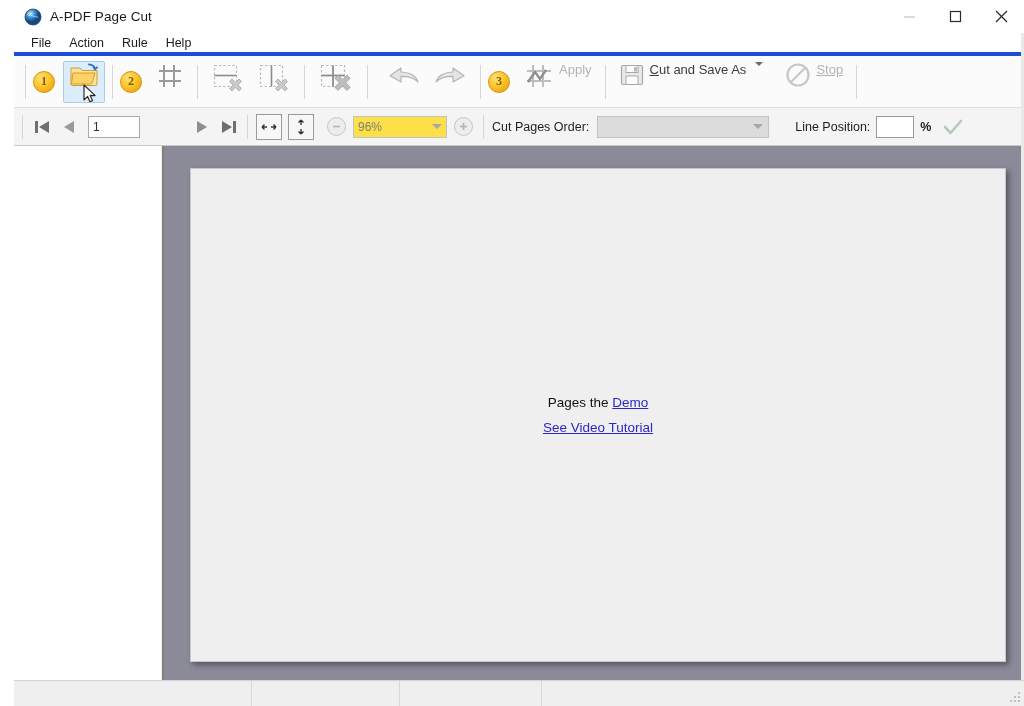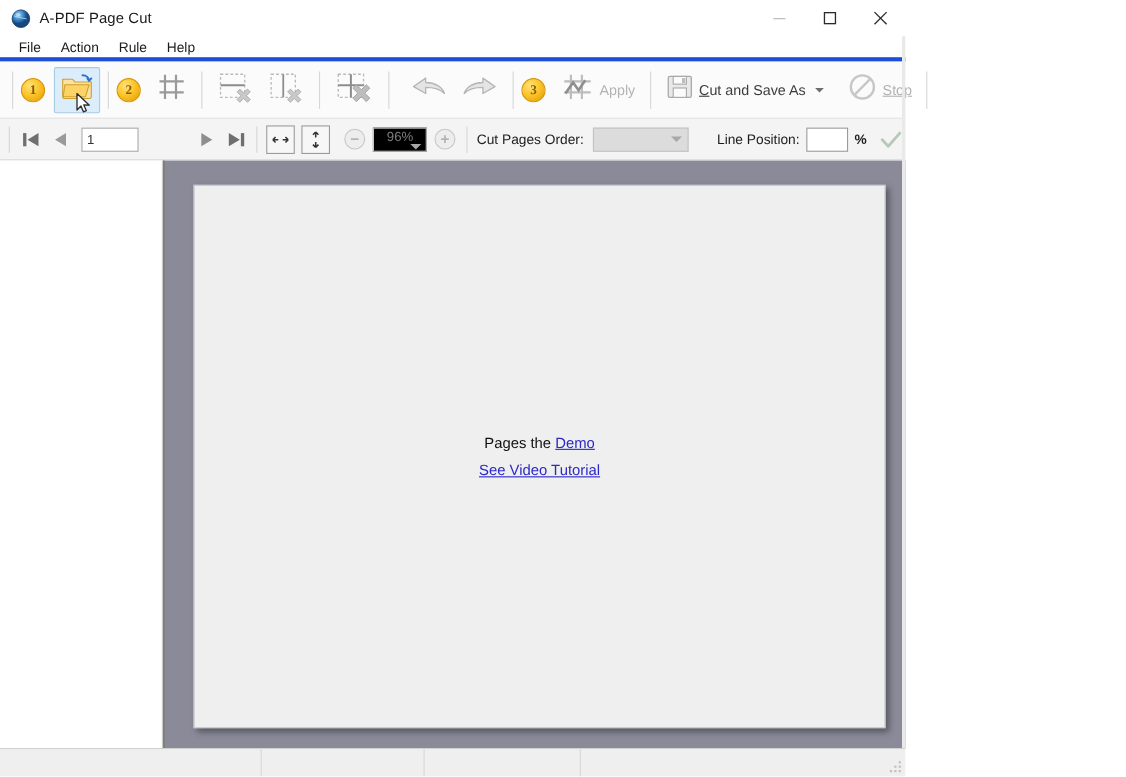--- a/index.html
+++ b/index.html
@@ -2,22 +2,22 @@
 <html><head>
 <meta charset="utf-8">
 <style>
   * { box-sizing: border-box; margin: 0; padding: 0; }
   html, body {
     width: 1024px; height: 706px;
     font-family: "Liberation Sans", sans-serif;
     background: #ffffff;
     overflow: hidden;
   }
-  .app { width: 823px; height: 706px; display: flex; flex-direction: column;
-         background: #ffffff; position: relative; }
+  .app { width: 1024px; height: 706px; display: flex; flex-direction: column;
+         background: #ffffff; position: relative; padding-left: 14px; }
 
   
   .titlebar {
     height: 33px; min-height: 33px;
     display: flex; align-items: center;
     background: #ffffff;
     padding-left: 10px;
   }
   .title-icon { width: 18px; height: 18px; margin-right: 8px; flex: 0 0 auto; }
   .title-text { font-size: 13.5px; color: #1a1a1a; letter-spacing: .1px; }
@@ -46,21 +46,21 @@
     height: 52px; min-height: 52px;
     display: flex; align-items: center;
     background: #fbfbfb;
     border-bottom: 1px solid #dedede;
     padding-left: 4px;
   }
   .tb-sep {
     width: 1px; height: 34px; background: #d6d6d6; margin: 0 7px; flex: 0 0 auto;
   }
   .tb-btn {
-    height: 42px; display: flex; align-items: center; justify-content: center;
+    height: 42px; display: flex; justify-content: center;
     padding: 0 5px; border: 1px solid transparent; border-radius: 2px;
     flex: 0 0 auto; gap: 5px;
   }
   .tb-btn.hover {
     background: #dbecfb; border-color: #a6cce8;
   }
   .tb-label { font-size: 13px; color: #3d3d3d; white-space: nowrap; }
   .tb-label.disabled { color: #b3b3b3; }
   .tb-label u { text-decoration: underline; }
   .badge {
@@ -99,23 +99,23 @@
     display: flex; align-items: center; justify-content: center; flex: 0 0 auto;
     margin: 0 3px;
   }
   .zoom-circle {
     width: 19px; height: 19px; border-radius: 50%;
     border: 1px solid #c6c6c6; background: #ededed;
     display: flex; align-items: center; justify-content: center; flex: 0 0 auto;
     color: #b0b0b0;
   }
   .zoom-select {
-    width: 94px; height: 22px; background: #000000; border: 1px solid #c2c2c2;
+    width: 94px; height: 22px; background: #fde047; border: 1px solid #c2c2c2;
     display: flex; align-items: center; padding: 0 4px;
-    font-size: 12px; color: #7d7d7d; margin: 0 7px; flex-direction: column;
+    font-size: 12px; color: #7d7d7d; margin: 0 7px;
   }
   .zoom-select .dd-caret { margin-left: auto; }
   .dd-caret {
     width: 0; height: 0; border-left: 5px solid transparent; border-right: 5px solid transparent;
     border-top: 5px solid #a8a8a8;
   }
   .tb2-label { font-size: 12.5px; color: #1d1d1d; white-space: nowrap; }
   .order-select {
     width: 172px; height: 22px; background: #dcdcdc; border: 1px solid #c2c2c2;
     display: flex; align-items: center; padding: 0 5px; margin-left: 8px;

